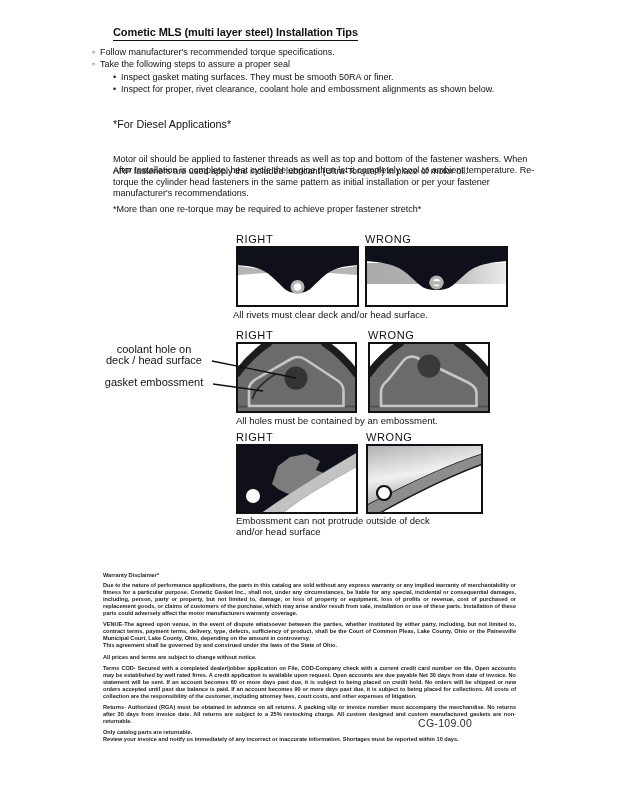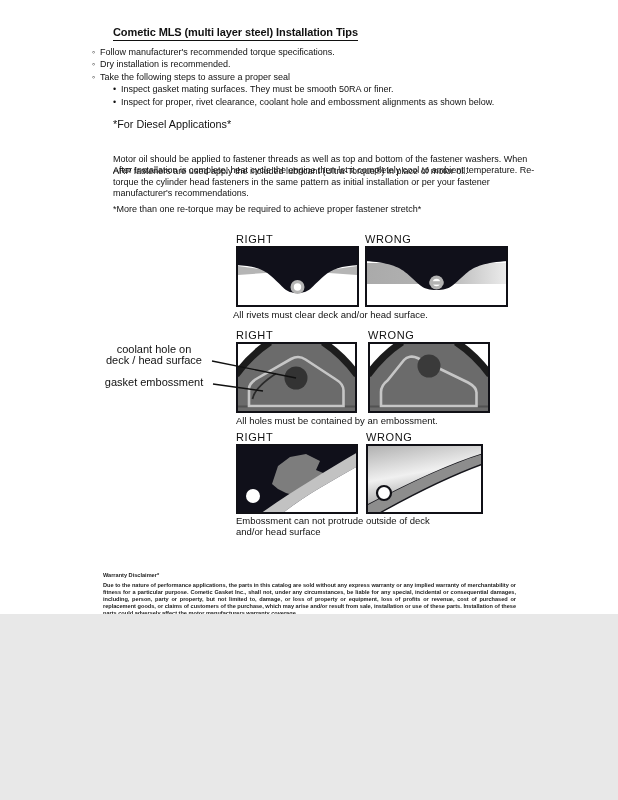--- a/index.html
+++ b/index.html
@@ -1,17 +1,17 @@
 <!DOCTYPE html>
 <html><head>
 <meta charset="utf-8">
 <style>
   html,body { margin:0; padding:0; background:#e8e8e8; }
   .page {
-    position:relative; width:618px; height:614px; margin:0 auto;
+    position:relative; width:618px; height:800px; margin:0 auto;
     background:#ffffff; overflow:hidden;
     font-family:"Liberation Sans", sans-serif; color:#111;
   }
   .abs { position:absolute; }
 
   .doc-title {
     left:113px; top:26px; font-size:11px; font-weight:bold; letter-spacing:-0.1px;
     border-bottom:1.6px solid #111; padding-bottom:1.5px; display:inline-block;
   }
 
@@ -50,24 +50,20 @@
 <body>
 
 <div class="page">
 
   <div class="abs doc-title">Cometic MLS (multi layer steel) Installation Tips</div>
 
   <div class="abs tips">
     <div class="tip-row">
       <span class="mk mk1"></span>
       <span>Follow manufacturer's recommended torque specifications.</span>
-    </div>
-    <div class="tip-row">
-      <span class="mk mk1"></span>
-      <span>Dry installation is recommended.</span>
     </div>
     <div class="tip-row">
       <span class="mk mk1"></span>
       <span>Take the following steps to assure a proper seal</span>
     </div>
     <div class="tip-row sub">
       <span class="mk mk2"></span>
       <span>Inspect gasket mating surfaces.  They must be smooth 50RA or finer.</span>
     </div>
     <div class="tip-row sub">

